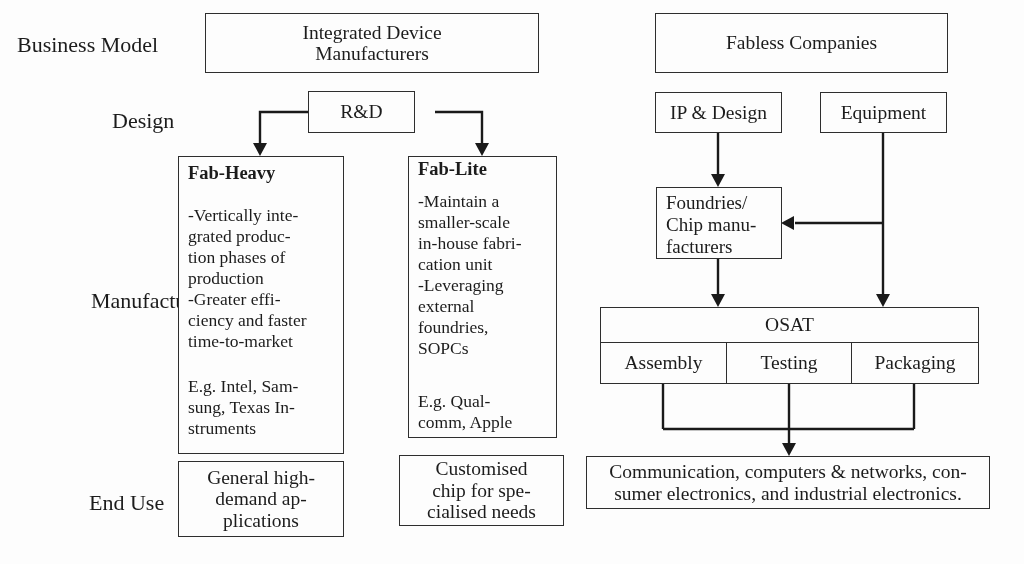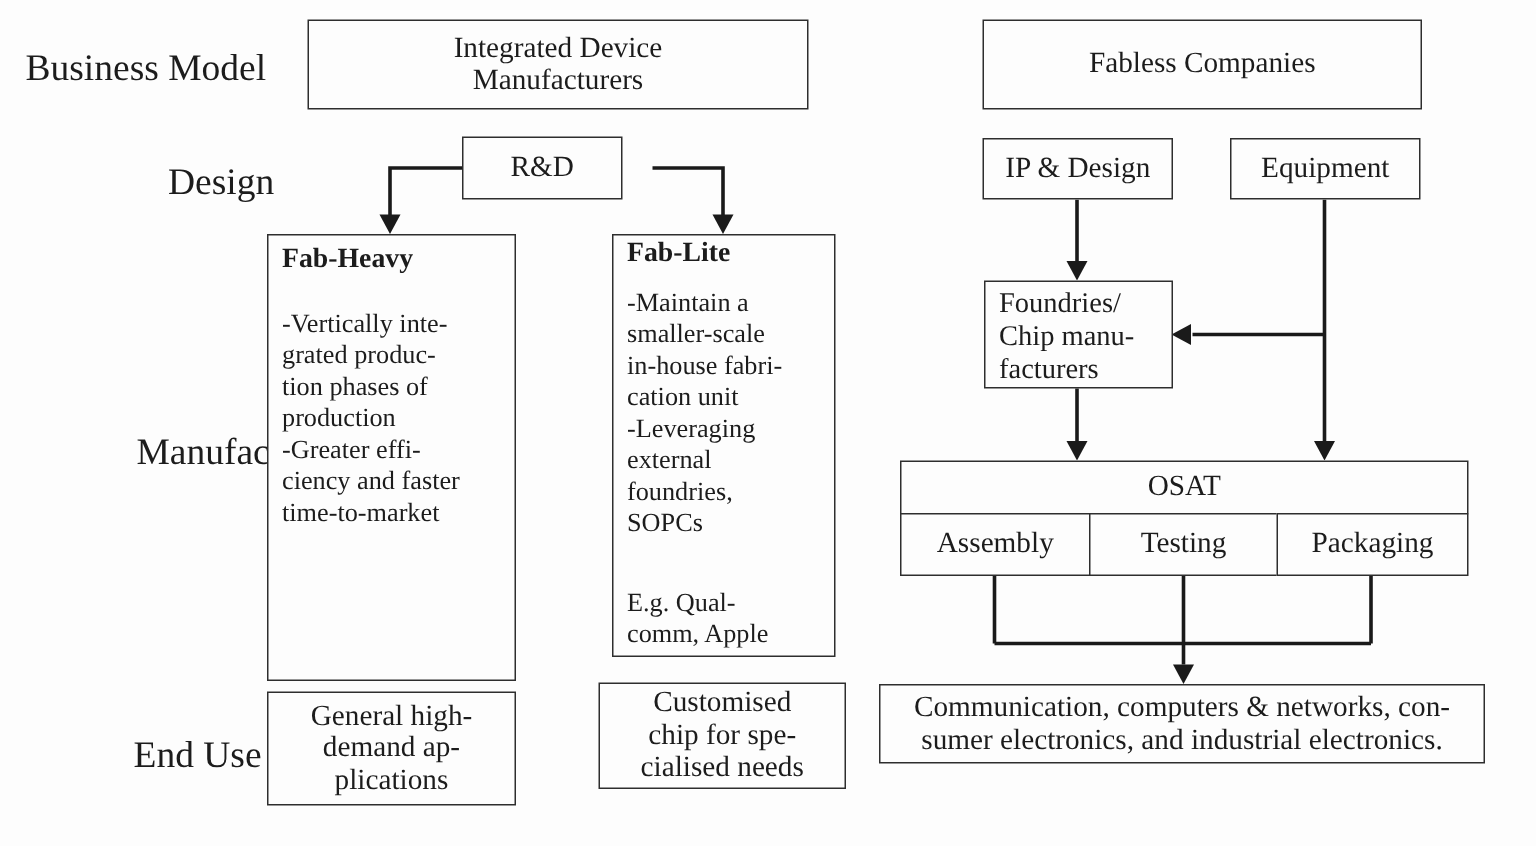--- a/index.html
+++ b/index.html
@@ -34,21 +34,21 @@
   .center-box {
     display: flex;
     align-items: center;
     justify-content: center;
     text-align: center;
     white-space: pre-line;
   }
   .row-label {
     position: absolute;
     z-index: 1;
-    font-size: 25px;
+    font-size: 22px;
     white-space: nowrap;
   }
   
   #business-model-label { left: 17px;  top: 32px;  }
   #design-label         { left: 112px; top: 108px; }
   #manufacture-label    { left: 51px;  top: 288px; margin-left: 40px; }
   #end-use-label        { left: 89px;  top: 490px; }
   
   #idm-box        { left: 205px; top: 13px;  width: 334px; height: 60px; }
   #rd-box         { left: 308px; top: 91px;  width: 107px; height: 42px; }
@@ -128,20 +128,23 @@
 
   <div class="box" id="fab-heavy-box">
     <div class="fab-title">Fab-Heavy</div>
     <div class="fab-points">-Vertically inte-
 grated produc-
 tion phases of
 production
 -Greater effi-
 ciency and faster
 time-to-market</div>
+    <div class="fab-examples">E.g. Intel, Sam-
+sung, Texas In-
+struments</div>
   </div>
 
   <div class="box" id="fab-lite-box">
     <div class="fab-title">Fab-Lite</div>
     <div class="fab-points">-Maintain a
 smaller-scale
 in-house fabri-
 cation unit
 -Leveraging
 external

